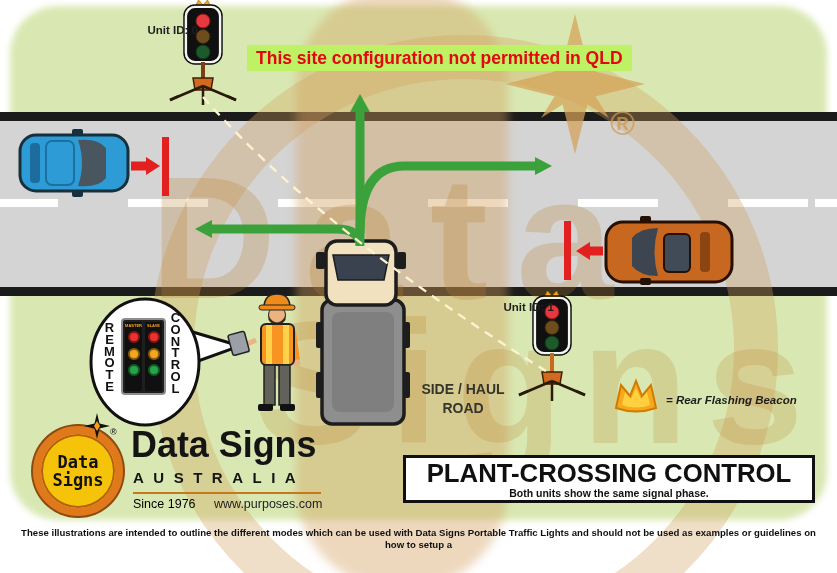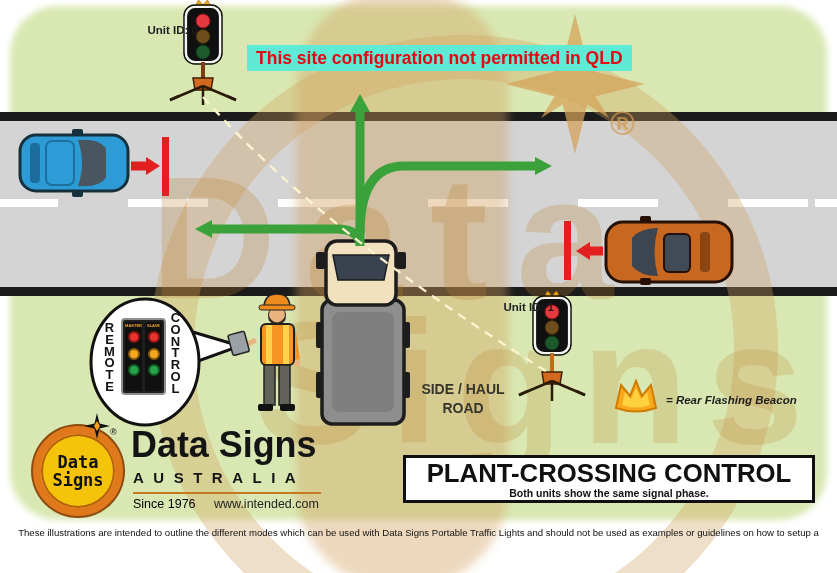--- a/index.html
+++ b/index.html
@@ -27,21 +27,21 @@
   .wm-word{position:absolute;font-weight:800;color:#b9812f;font-size:175px;line-height:1;}
   .wm-word1{left:150px;top:150px;opacity:.26;letter-spacing:28px;}
   .wm-word2{left:255px;top:295px;opacity:.22;letter-spacing:18px;}
   .wm-reg{position:absolute;left:610px;top:104px;font-size:34px;font-weight:700;color:#cf9a52;opacity:.7;}
 
   svg{display:block;}
   .overlay-svg{position:absolute;left:0;top:0;}
 
   
   .unit-label{position:absolute;font-size:11.5px;font-weight:700;color:#1f1f1f;}
-  .banner{position:absolute;left:247px;top:45px;background:#5eead4;color:#e30613;
+  .banner{position:absolute;left:247px;top:45px;background:#bef264;color:#e30613;
           font-size:17.5px;font-weight:800;padding:3px 9px;line-height:20px;}
   .side-road{position:absolute;left:403px;top:380px;width:120px;text-align:center;
              font-size:14px;font-weight:800;color:#35352c;line-height:19px;}
   .beacon-label{position:absolute;left:666px;top:394px;font-size:11.5px;font-weight:700;color:#1d1d1d;font-style:italic;}
 
   
   .vword{position:absolute;width:13px;text-align:center;font-size:13px;font-weight:800;
          color:#111;word-break:break-all;line-height:11.8px;}
   .remote{position:absolute;left:121px;top:318px;width:45px;height:77px;background:#1f1f1f;
           border:2px solid #8e8e8e;border-radius:4px;display:flex;gap:3px;justify-content:center;
@@ -72,21 +72,21 @@
 
   
   .title-box{position:absolute;left:403px;top:455px;width:412px;height:48px;background:#fff;
              border:3px solid #101010;box-sizing:border-box;text-align:center;}
   .title-box .t1{font-size:26px;font-weight:900;color:#101010;letter-spacing:0;line-height:28px;
                  margin-top:1px;transform:scaleX(.99);}
   .title-box .t2{font-size:10.5px;font-weight:800;color:#101010;line-height:12px;}
 
   
   .footer{position:absolute;left:18px;top:527px;width:801px;text-align:center;font-size:9.6px;
-          font-weight:400;color:#101010;line-height:11.6px;}
+          font-weight:700;color:#101010;line-height:11.6px;}
 </style>
 </head>
 <body>
 
 <div class="stage">
 
   <div class="green-panel"></div>
 
   <div class="road"></div>
   <div class="center-line"></div>
@@ -258,21 +258,21 @@
   </div>
   <svg class="abs" style="left:84px;top:413px;" width="26" height="26" viewBox="0 0 26 26">
     <polygon points="13,0 15.5,10.5 26,13 15.5,15.5 13,26 10.5,15.5 0,13 10.5,10.5" fill="#111"></polygon>
     <polygon points="13,8 16,13 13,18 10,13" fill="#f5a01a"></polygon>
   </svg>
   <div class="badge-reg">®</div>
   <div class="logo-name">Data Signs</div>
   <div class="logo-country">AUSTRALIA</div>
   <div class="logo-rule"></div>
   <div class="logo-since">Since 1976</div>
-  <div class="logo-web">www.intended.com</div>
+  <div class="logo-web">www.purposes.com</div>
 
   <div class="title-box">
     <div class="t1">PLANT-CROSSING CONTROL</div>
     <div class="t2">Both units show the same signal phase.</div>
   </div>
 
   <div class="footer">
     <div>These illustrations are intended to outline the different modes which can be used with Data Signs Portable Traffic Lights and should not be used as examples or guidelines on how to setup a</div>
   </div>
 

